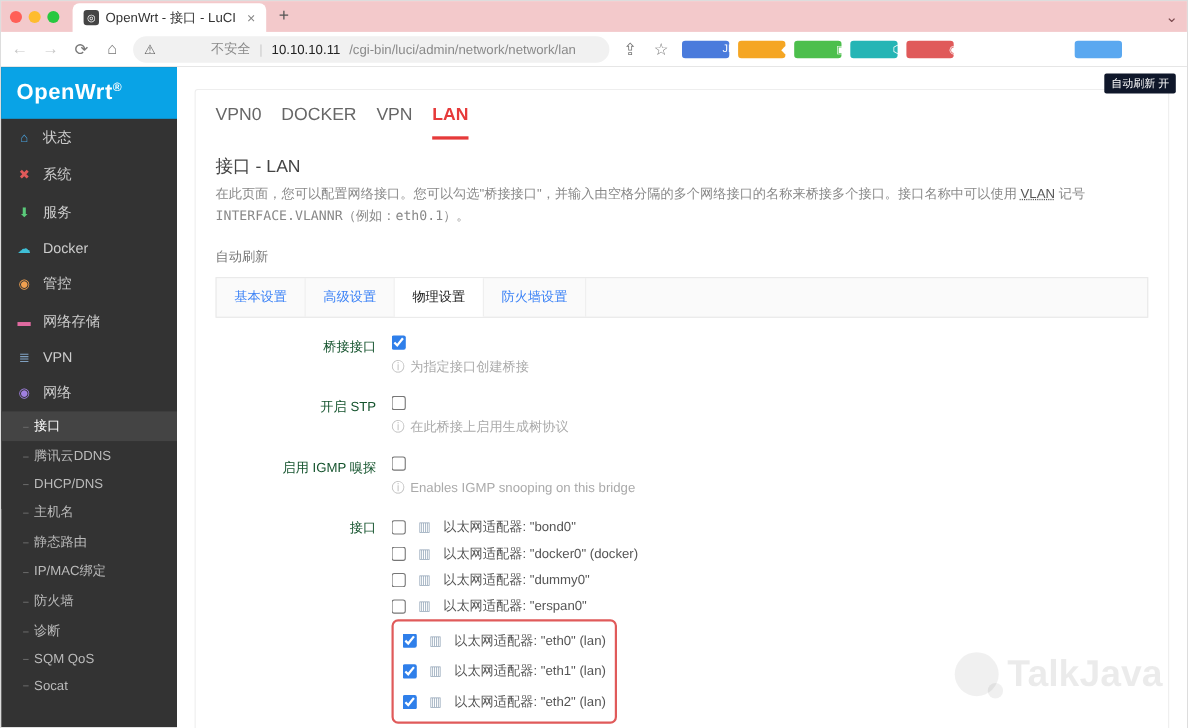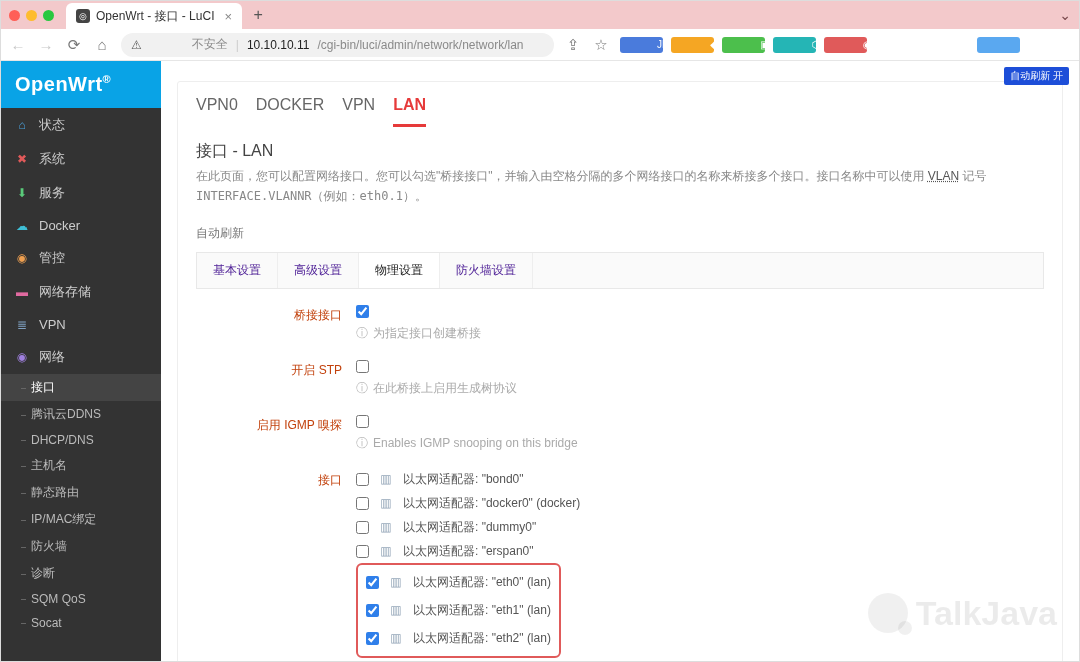--- a/index.html
+++ b/index.html
@@ -35,36 +35,36 @@
   .brand { background:#09a3e6; color:#fff; padding:12px 14px; font-size:20px; font-weight:600; letter-spacing:0.5px; }
   .brand sup{ font-size:11px; vertical-align:super;}
   .side-item{ display:flex; align-items:center; gap:10px; padding:8px 14px; font-size:13px; color:#ccc; cursor:pointer;}
   .side-ico{ width:14px; text-align:center; font-size:12px;}
   .ico-blue{color:#4aa3df;} .ico-red{color:#e05a5a;} .ico-green{color:#5aca7a;} .ico-cyan{color:#3fbfd6;} .ico-orange{color:#f0a050;} .ico-pink{color:#e06aa0;} .ico-steel{color:#7fa0c0;} .ico-purple{color:#a080e0;}
   .side-sub{ padding:5px 10px 5px 30px; font-size:12px; color:#bbb; cursor:pointer; position:relative;}
   .side-sub::before{ content:""; position:absolute; left:20px; top:50%; width:5px; height:1px; background:#666;}
   .side-sub.active{ background:#444; color:#fff;}
   
   .main { flex:1; background:#fff; position:relative; overflow:auto; }
-  .auto-refresh{ position:absolute; top:6px; right:10px; background:#1d4ed8; color:#fff; font-size:10px; padding:2px 6px; border-radius:2px;}
+  .auto-refresh{ position:absolute; top:6px; right:10px; background:#0f172a; color:#fff; font-size:10px; padding:2px 6px; border-radius:2px;}
   .panel{ margin:20px 16px; border:1px solid #eee; border-radius:3px; background:#fff; }
   .iface-tabs{ display:flex; gap:18px; padding:14px 18px 0 18px; font-size:16px; color:#666; position:relative;}
   .iface-tab{ padding-bottom:10px; cursor:pointer; }
   .iface-tab.active{ color:#e63a3a; border-bottom:3px solid #e63a3a; font-weight:600;}
   .page-title{ padding:14px 18px 4px 18px; font-size:16px; color:#444;}
   .page-desc{ padding:0 18px 12px 18px; font-size:12px; color:#888; line-height:1.7;}
   .page-desc .u{ text-decoration: underline dotted; color:#555; cursor:help;}
   .page-desc code{ font-family: ui-monospace, Menlo, monospace; color:#888;}
   .section-title{ padding:6px 18px 10px 18px; font-size:12px; color:#777;}
   .sub-tabs{ display:flex; border:1px solid #e8e8e8; margin:0 18px; background:#fafafa;}
-  .sub-tab{ padding:9px 16px; font-size:12px; color:#4c1d95; cursor:pointer; border-right:1px solid #eee;}
+  .sub-tab{ padding:9px 16px; font-size:12px; color:#3b82f6; cursor:pointer; border-right:1px solid #eee;}
   .sub-tab.active{ background:#fff; color:#222;}
   .form{ padding:10px 18px 20px 18px;}
   .row{ display:flex; align-items:flex-start; padding:6px 0; }
-  .row .lbl{ width:160px; text-align:right; padding-right:14px; font-size:12px; color:#c2410c; padding-top:2px;}
+  .row .lbl{ width:160px; text-align:right; padding-right:14px; font-size:12px; color:#14532d; padding-top:2px;}
   .row .ctl{ flex:1; font-size:12px; color:#555;}
   .hint{ color:#aaa; font-size:12px; padding:4px 0 6px 0;}
   .hint::before{ content:"\24D8"; margin-right:5px; color:#bbb;}
   .ifaces{ display:flex; flex-direction:column; gap:5px;}
   .iface-line{ display:flex; align-items:center; gap:10px; font-size:12px; color:#555; padding:1px 0;}
   .iface-line .nic-ico{ color:#94a6b8; font-size:12px; width:14px; text-align:center;}
   .highlight-box{ border:2px solid #e05a5a; border-radius:6px; padding:6px 8px; margin:2px 0; width:fit-content; min-width:200px;}
   .highlight-box .iface-line{ padding:3px 0;}
   input[type=checkbox]{ accent-color:#2f7fea; width:13px; height:13px;}
   .watermark{ position:absolute; right:22px; bottom:28px; color:rgba(0,0,0,0.08); font-size:34px; font-weight:600; display:flex; align-items:center; gap:8px; pointer-events:none;}

